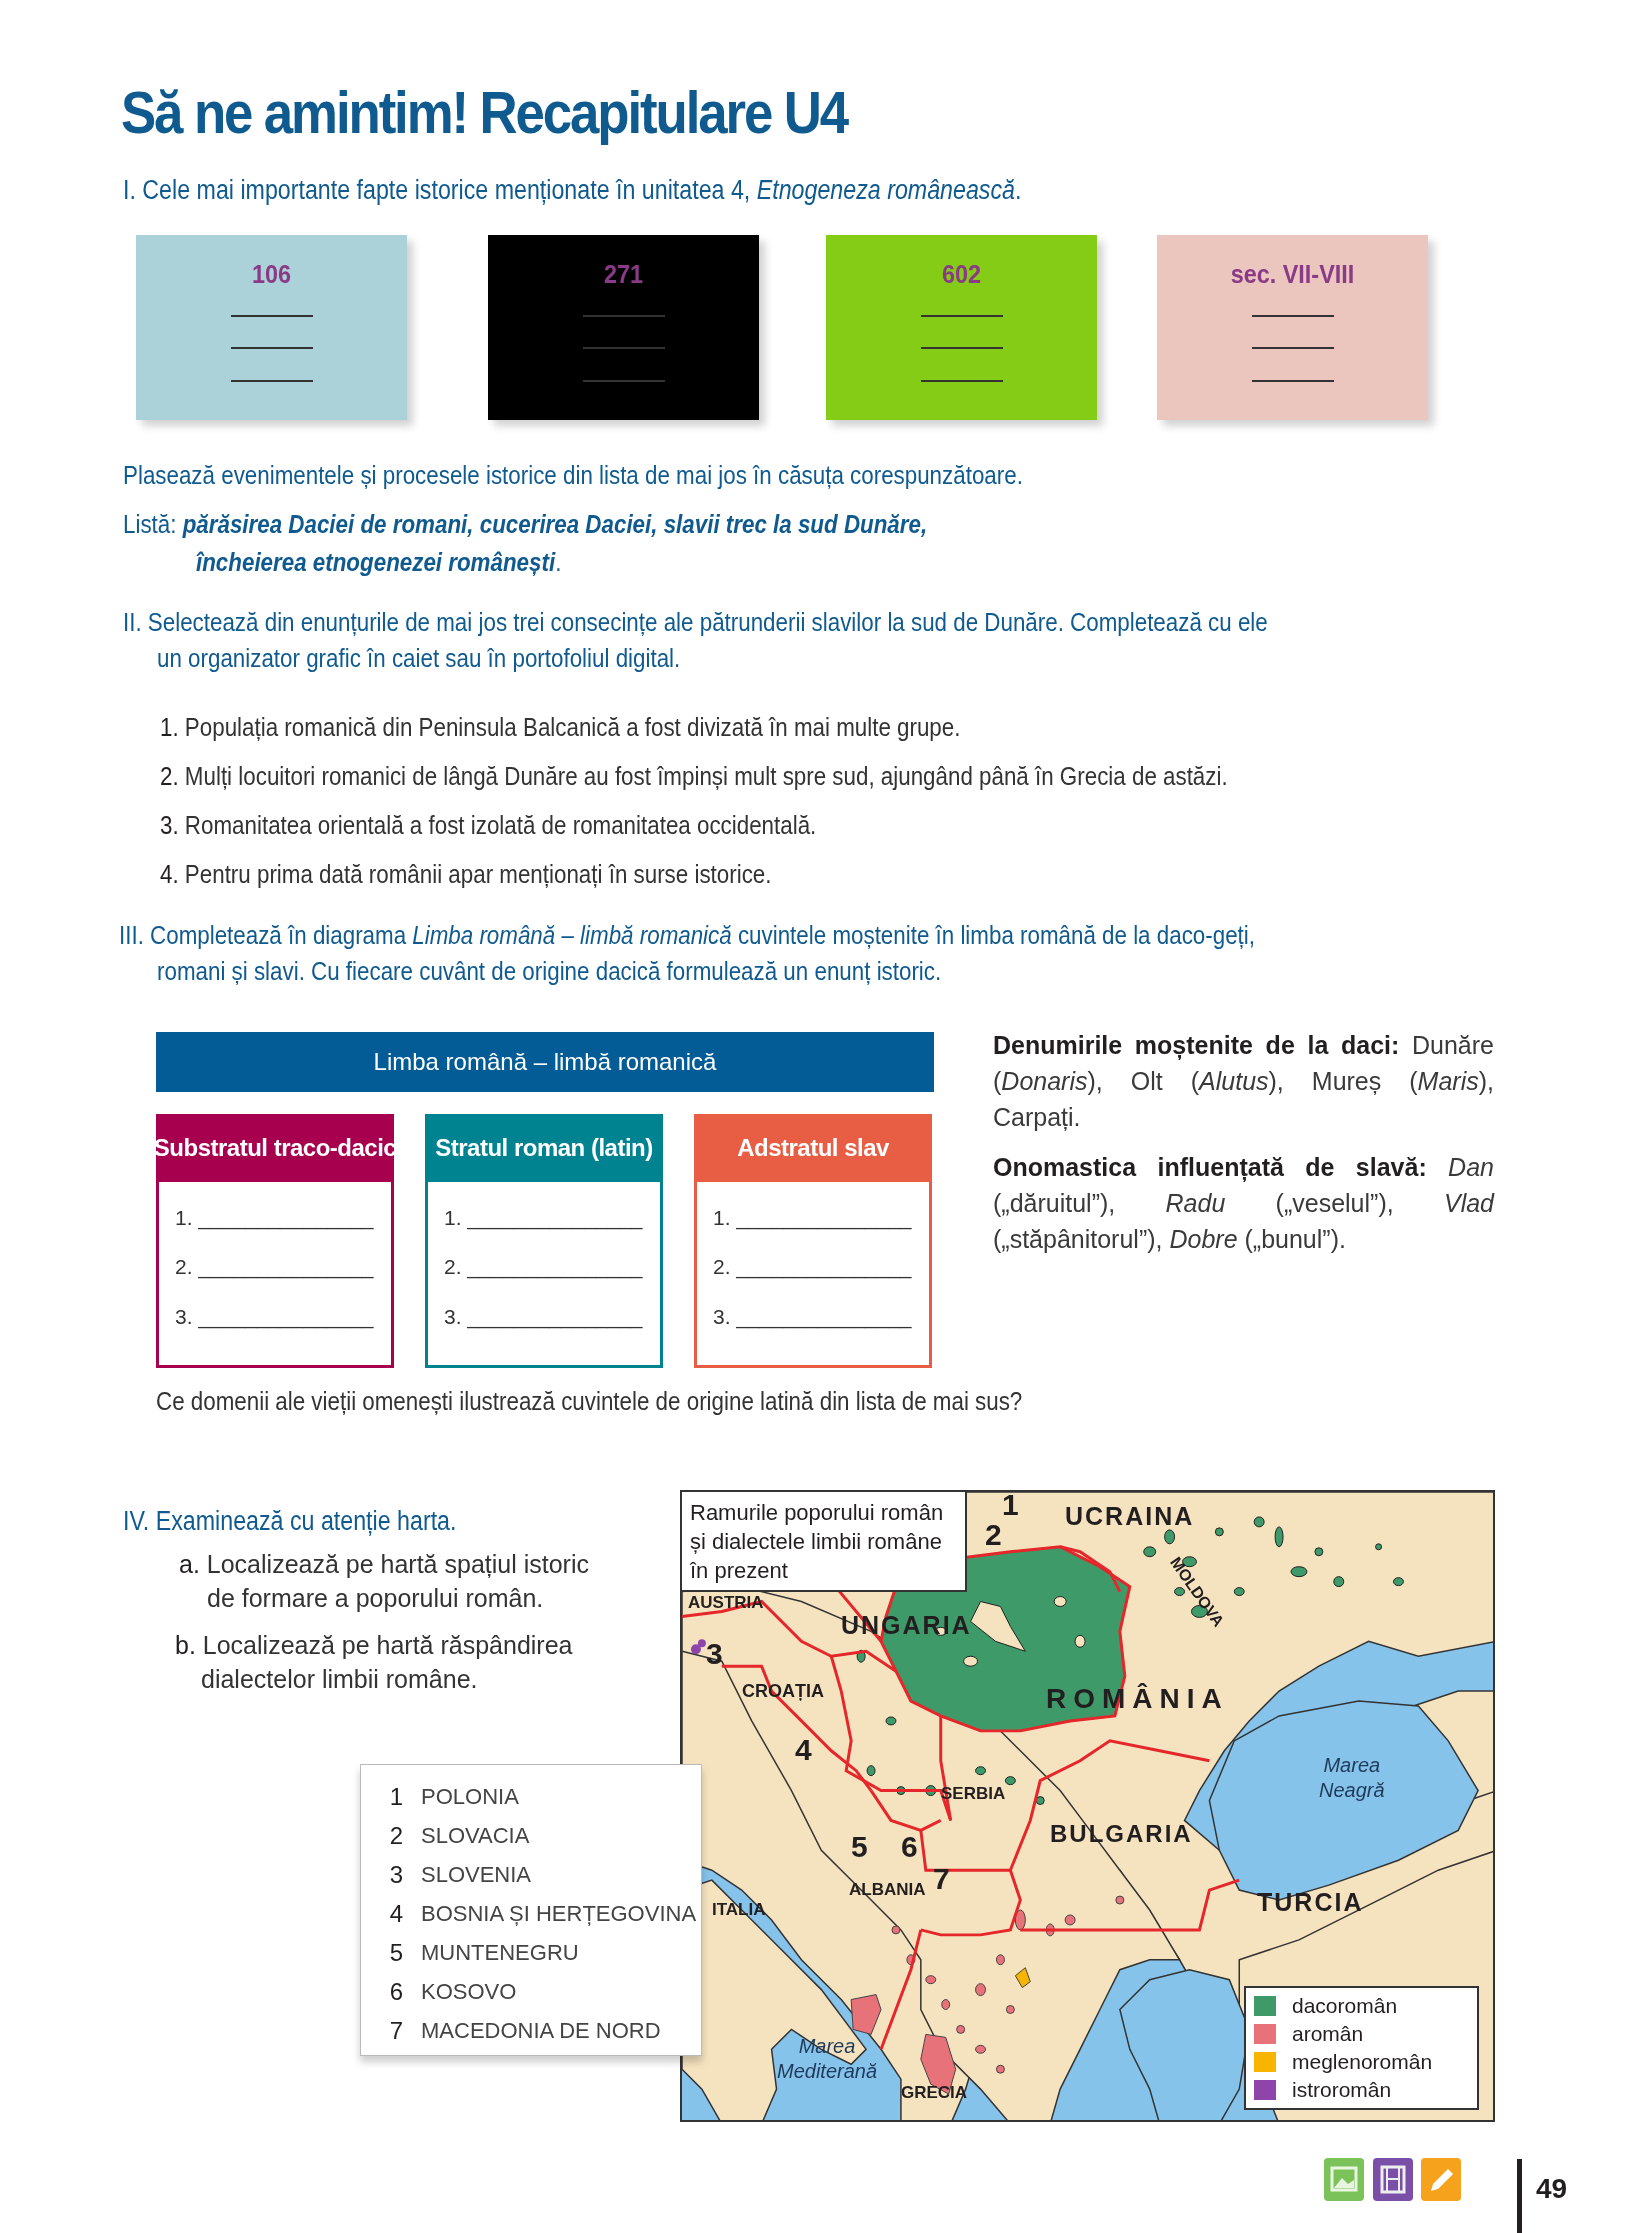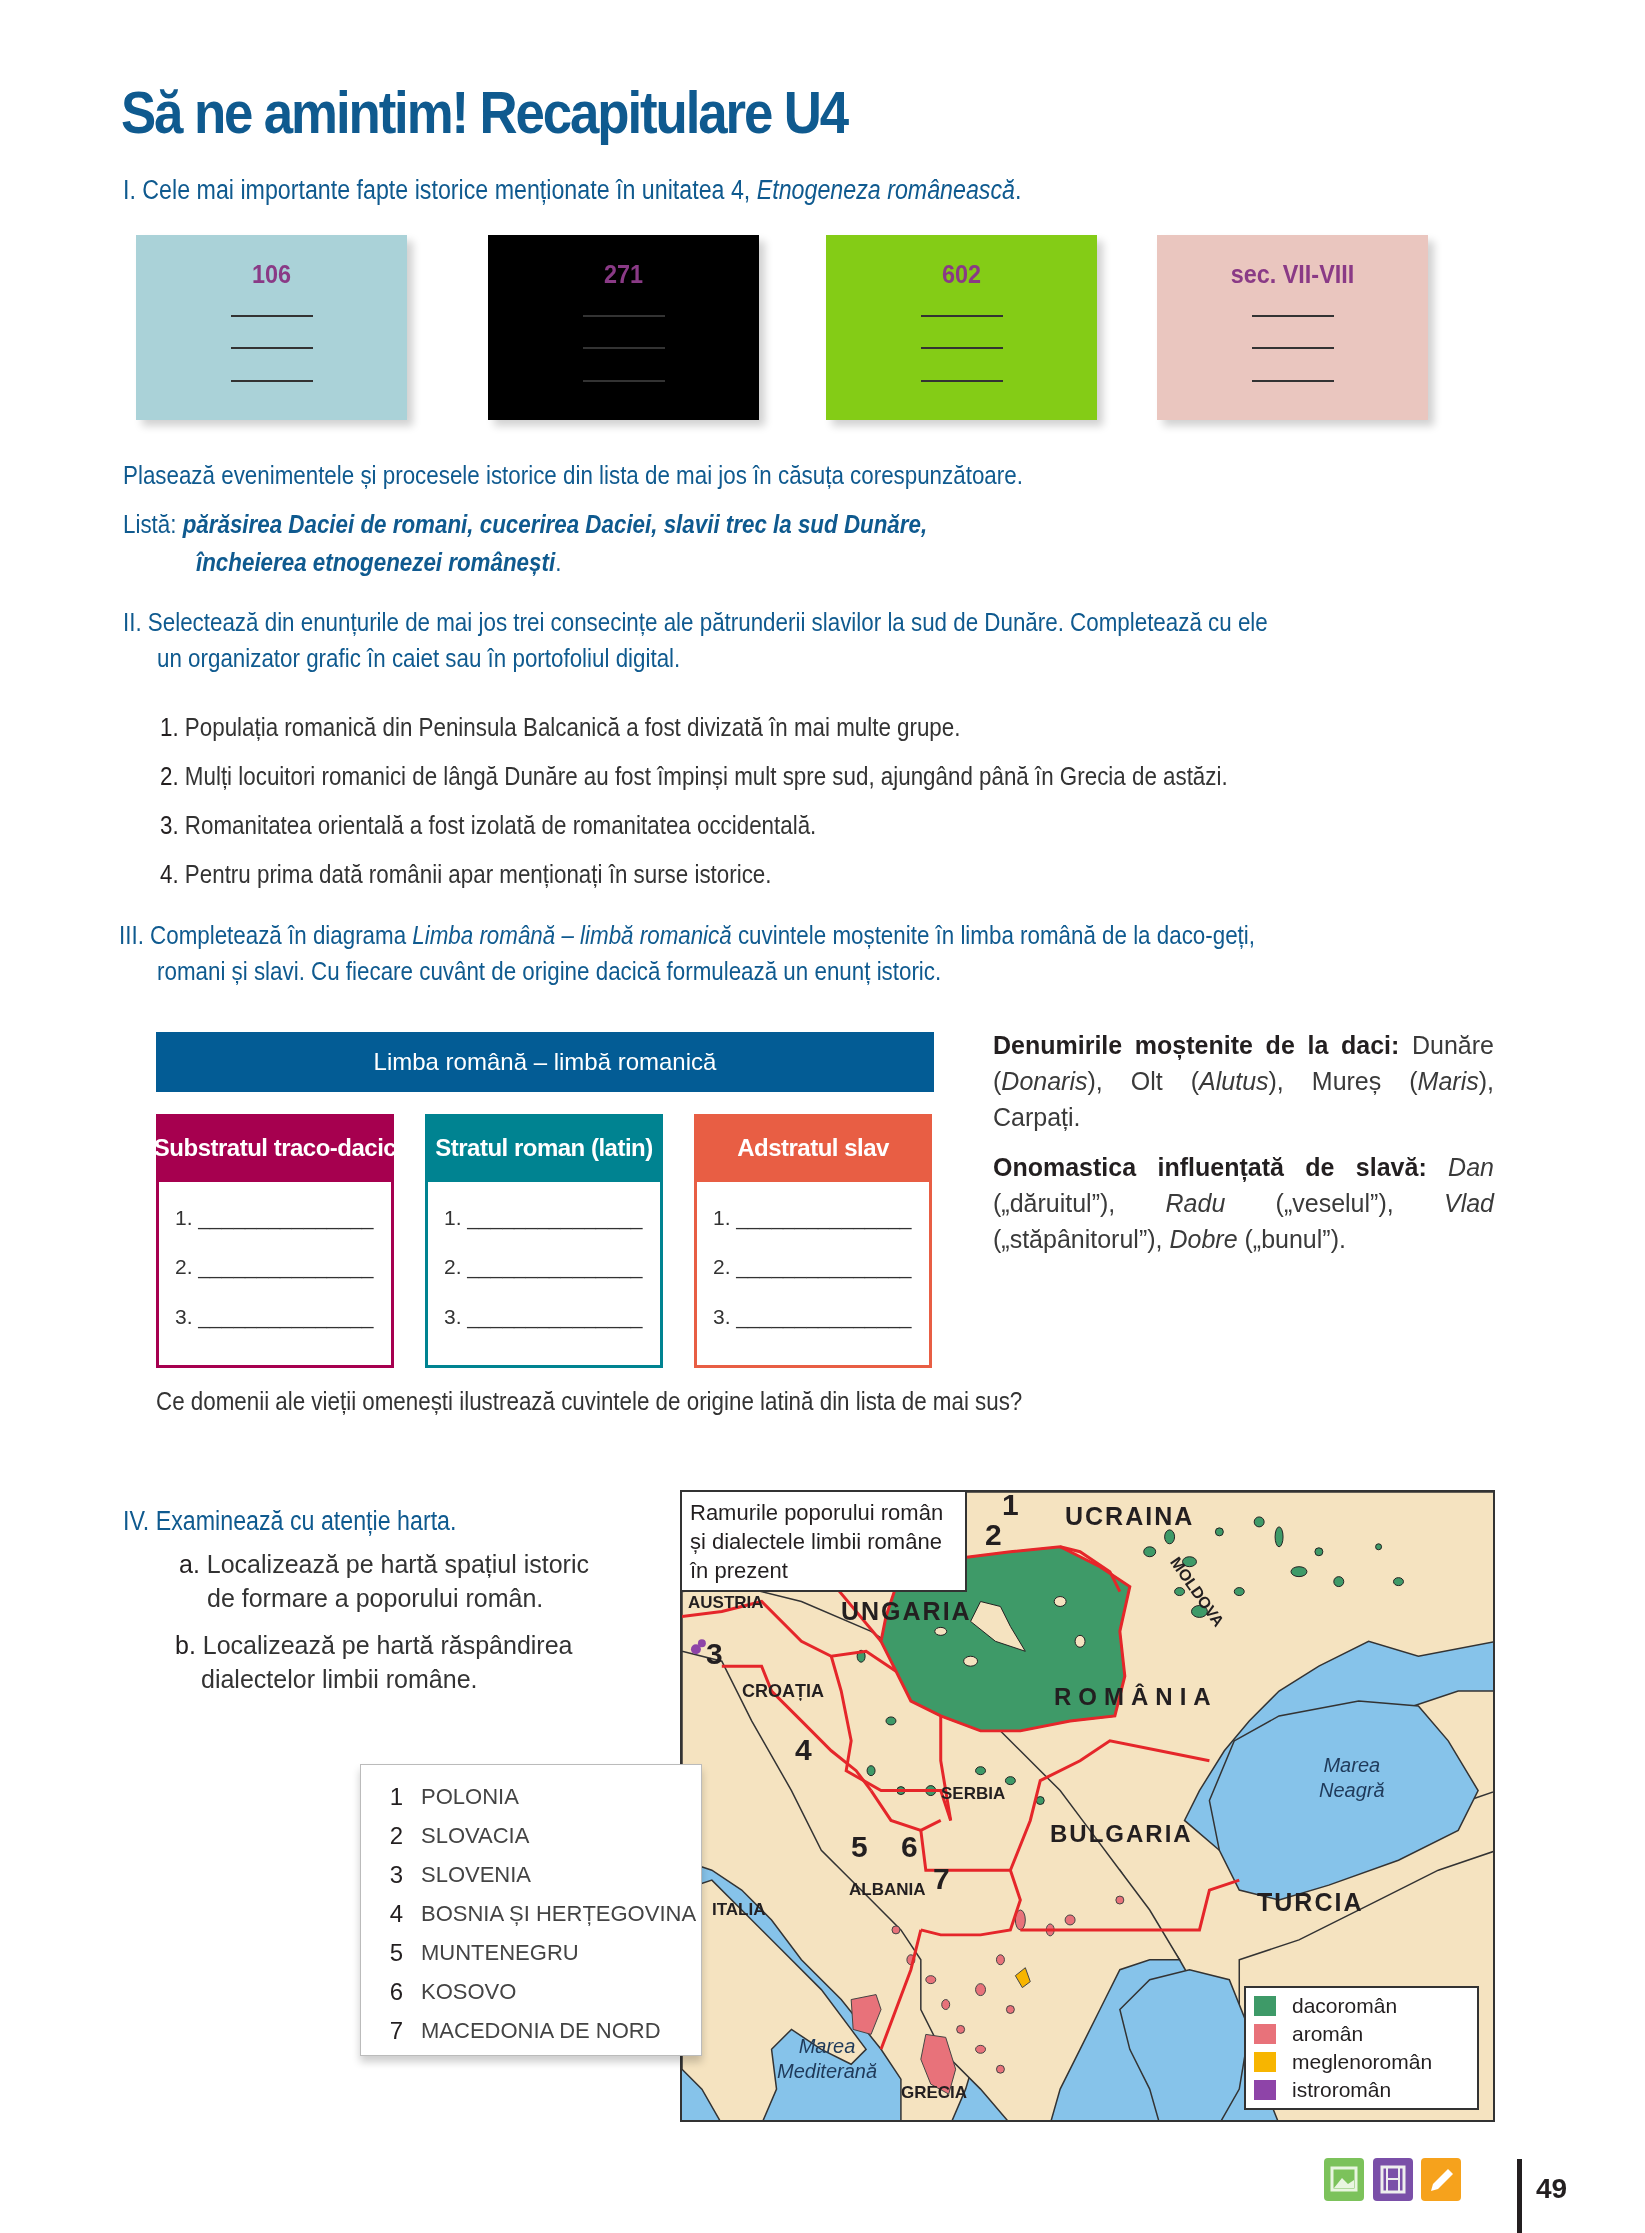--- a/index.html
+++ b/index.html
@@ -309,23 +309,23 @@
 
   <div class="abs" id="map-title">
     <div>Ramurile poporului român</div>
     <div>și dialectele limbii române</div>
     <div>în prezent</div>
   </div>
 
   <div class="maplbl" style="left:383px; top:10px; font-size:25px; letter-spacing:2px;">UCRAINA</div>
   <div class="maplbl" style="left:499px; top:62px; font-size:16px; transform:rotate(55deg); transform-origin:left top;">MOLDOVA</div>
   <div class="maplbl" style="left:6px; top:101px; font-size:17px;">AUSTRIA</div>
-  <div class="maplbl" style="left:159px; top:105px; font-size:25px; letter-spacing:2px;">UNGARIA</div>
+  <div class="maplbl" style="left:159px; top:119px; font-size:25px; letter-spacing:2px;">UNGARIA</div>
   <div class="maplbl" style="left:60px; top:189px; font-size:18px;">CROAȚIA</div>
-  <div class="maplbl" style="left:372px; top:191px; font-size:24px; letter-spacing:7px;">ROMÂNIA</div>
+  <div class="maplbl" style="left:364px; top:191px; font-size:28px; letter-spacing:7px;">ROMÂNIA</div>
   <div class="maplbl" style="left:259px; top:292px; font-size:17px;">SERBIA</div>
   <div class="maplbl" style="left:368px; top:328px; font-size:24px; letter-spacing:2px;">BULGARIA</div>
   <div class="maplbl" style="left:167px; top:388px; font-size:17px;">ALBANIA</div>
   <div class="maplbl" style="left:30px; top:408px; font-size:17px;">ITALIA</div>
   <div class="maplbl" style="left:575px; top:396px; font-size:25px; letter-spacing:2px;">TURCIA</div>
   <div class="maplbl" style="left:219px; top:591px; font-size:17px;">GRECIA</div>
 
   <div class="mapnum" style="left:320px; top:-4px;">1</div>
   <div class="mapnum" style="left:303px; top:26px;">2</div>
   <div class="mapnum" style="left:24px; top:145px;">3</div>

